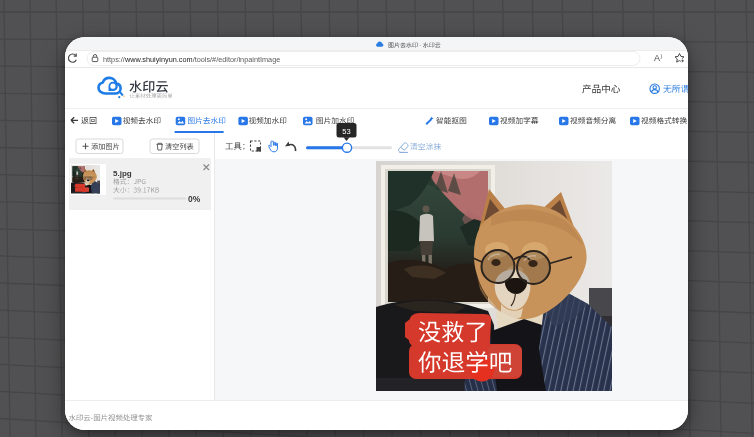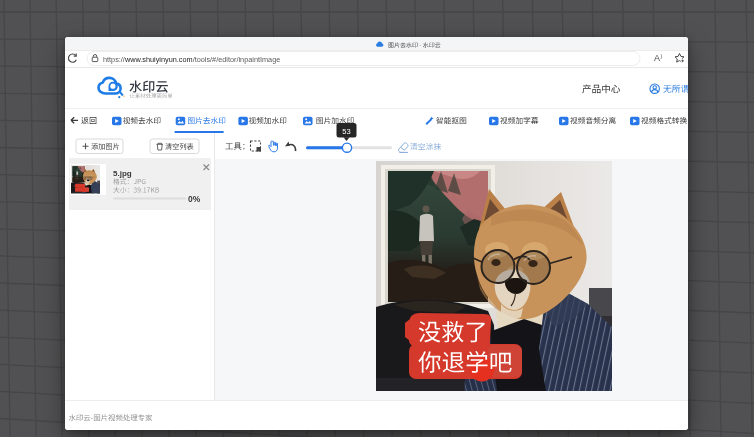--- a/index.html
+++ b/index.html
@@ -1,16 +1,16 @@
 <!DOCTYPE html>
 <html><head><meta charset="utf-8"><style>
 html,body{margin:0;padding:0;}
 body{width:754px;height:437px;overflow:hidden;font-family:"Liberation Sans",sans-serif;}
 .bg{position:absolute;inset:0;width:754px;height:437px;background-color:#515153;}
-.win{position:absolute;left:65px;top:37px;width:623px;height:393px;border-radius:3px;
+.win{position:absolute;left:65px;top:37px;width:623px;height:393px;border-radius:20px;
  background:#fff;overflow:hidden;box-shadow:0 10px 26px rgba(0,0,0,0.35),0 2px 8px rgba(0,0,0,0.25);}
 .tabs{position:absolute;left:0;top:0;width:623px;height:13px;background:#f4f5f6;border-bottom:1px solid #ececec;}
 .urlrow{position:absolute;left:0;top:14px;width:623px;height:16px;background:#fff;}
 .sep{position:absolute;left:0;top:30px;width:623px;height:1px;background:#e7e7e7;}
 .hdr{position:absolute;left:0;top:31px;width:623px;height:40px;background:#fff;}
 .nav{position:absolute;left:0;top:71px;width:623px;height:25px;background:#fff;border-top:1px solid #efefef;}
 .panel{position:absolute;left:0;top:96px;width:149px;height:267px;background:#fff;border-right:1px solid #e8e8e8;}
 .tbar{position:absolute;left:150px;top:96px;width:473px;height:26px;background:#fff;}
 .canvas{position:absolute;left:150px;top:122px;width:473px;height:241px;background:#f6f7f8;}
 .photo{position:absolute;left:311px;top:124px;width:236px;height:230px;}

